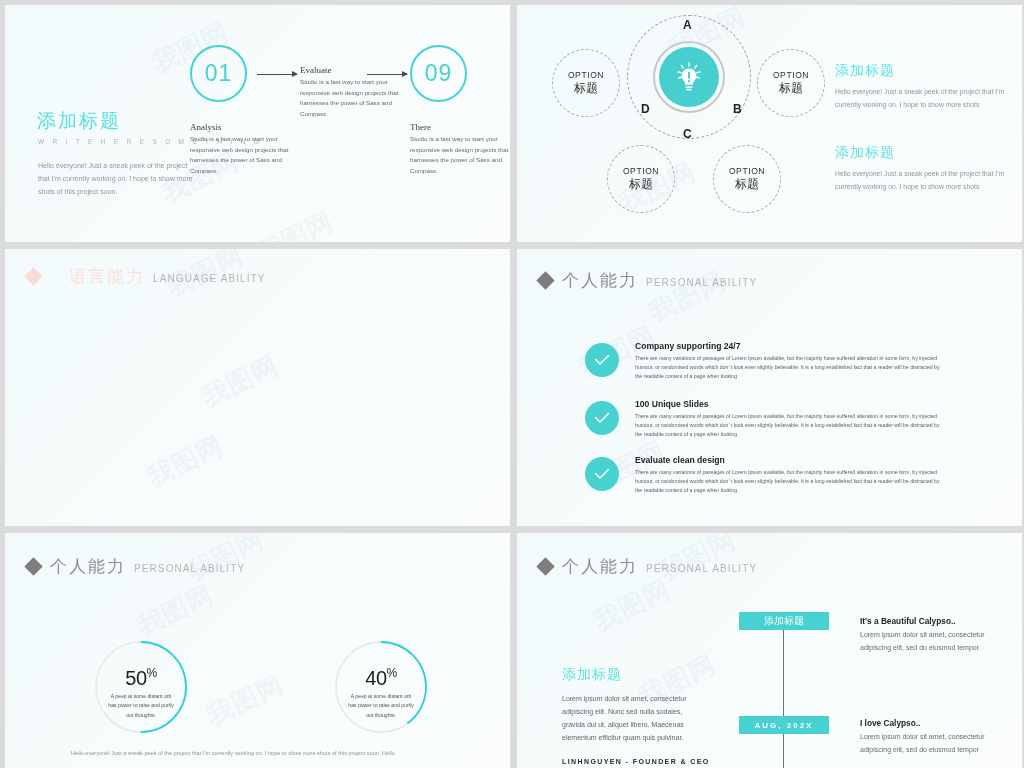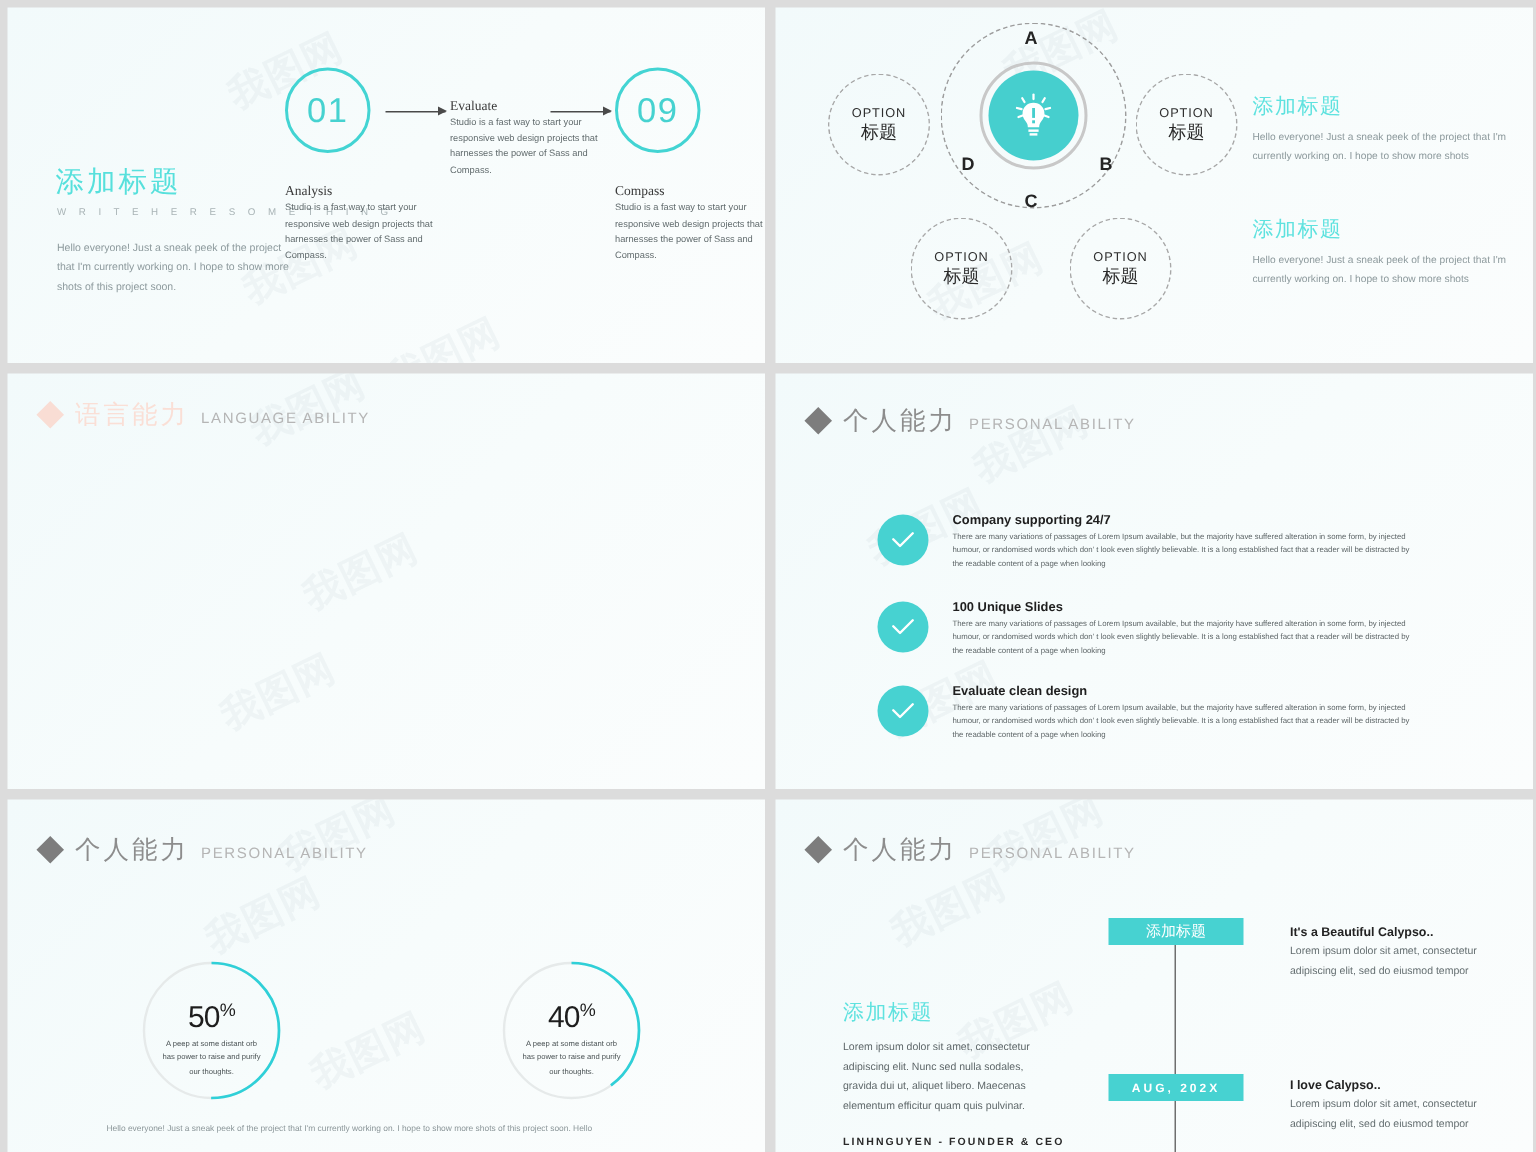--- a/index.html
+++ b/index.html
@@ -36,21 +36,21 @@
     user-select: none;
   }
   
   .shdr { position: absolute; display: flex; align-items: baseline; gap: 8px; }
   .diamond {
     width: 13px; height: 13px; background: #7d7d7d;
     transform: rotate(45deg); align-self: center; margin-right: 2px;
   }
   .diamond.pink { background: #f9ddd4; }
   .hcn { font-size: 17px; color: #8d8d8d; letter-spacing: 2px; font-weight: 500; }
-  .hcn.pink { color: #fadfd6; }
+  .hcn.pink { color: #fadfd6; margin-left: 19px; }
   .hen { font-size: 10px; color: #b5b5b5; letter-spacing: 1.1px; }
 
   
   .s1-title { position: absolute; left: 32px; top: 103px; font-size: 19px; color: #57e0dc; letter-spacing: 2px;}
   .s1-sub { position: absolute; left: 33px; top: 133px; font-size: 6.5px; color: #a9b4b6; letter-spacing: 3.3px; }
   .s1-body { position: absolute; left: 33px; top: 155px; width: 155px; font-size: 7px; line-height: 1.85; color: #8d9a9d; }
   .step { position: absolute; width: 130px; }
   .circ-num {
     width: 57px; height: 57px; border: 2.2px solid #43d4d3; border-radius: 50%;
     display: flex; align-items: center; justify-content: center;
@@ -134,21 +134,21 @@
     <div class="arr" style="left:252px;top:69px;width:40px;"></div>
 
     <div class="step" style="left:295px;top:40px;">
       <div class="step-h" style="margin-top:20px;">Evaluate</div>
       <div class="step-p">Studio is a fast way to start your responsive web design projects that harnesses the power of Sass and Compass.</div>
     </div>
     <div class="arr" style="left:362px;top:69px;width:40px;"></div>
 
     <div class="step" style="left:405px;top:40px;">
       <div class="circ-num">09</div>
-      <div class="step-h" style="margin-top:20px;">Compass</div>
+      <div class="step-h" style="margin-top:20px;">There</div>
       <div class="step-p">Studio is a fast way to start your responsive web design projects that harnesses the power of Sass and Compass.</div>
     </div>
   </div>
 
   <div class="slide">
     <div class="wm" style="left:150px;top:10px;">我图网</div>
     <div class="wm" style="left:100px;top:165px;">我图网</div>
 
     <div class="big-ring" style="left:110px;top:10px;width:124px;height:124px;"></div>
     <div class="hub-ring" style="left:136px;top:36px;width:72px;height:72px;"></div>

